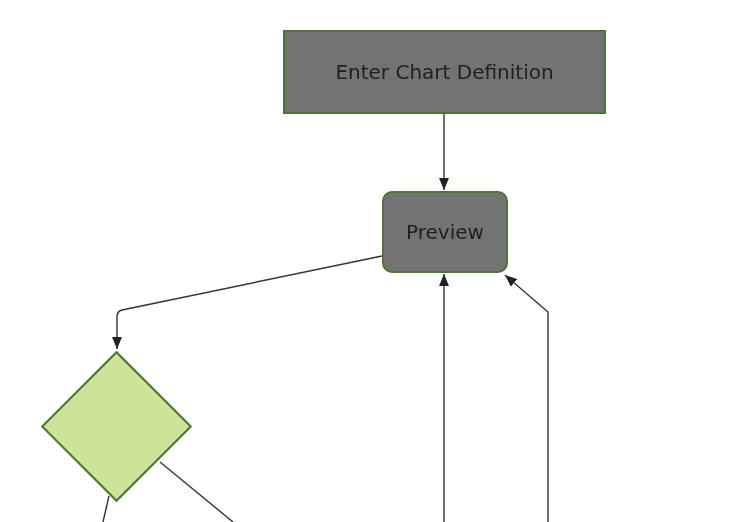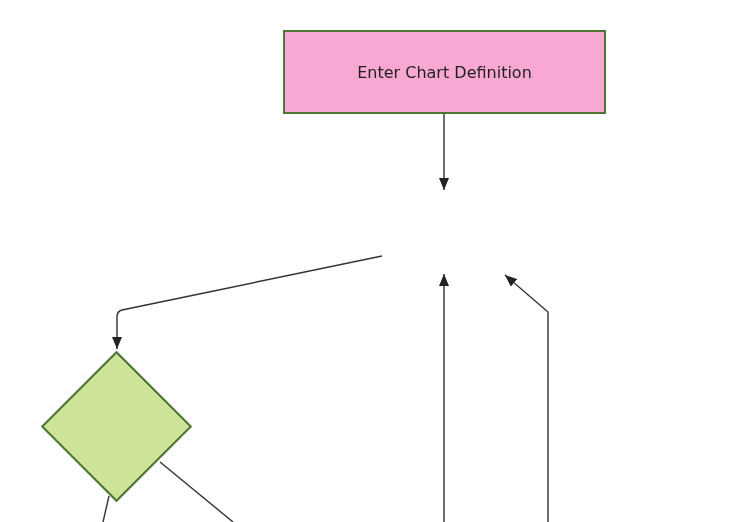--- a/index.html
+++ b/index.html
@@ -26,24 +26,24 @@
     fill: none;
     stroke: #333333;
     stroke-width: 1.4px;
   }
   .node {
     position: absolute;
     box-sizing: border-box;
     display: flex;
     align-items: center;
     justify-content: center;
-    background: #f9a8d4;
+    background: #737373;
     border: 2px solid #4e7536;
     color: #1f1f1f;
-    font-size: 16px;
+    font-size: 20px;
     white-space: nowrap;
   }
   .node--rect {
     left: 283px;
     top: 30px;
     width: 323px;
     height: 84px;
   }
   .node--rounded {
     left: 382px;
@@ -98,16 +98,19 @@
 
     <path class="edge" d="M109,496 L103,522"></path>
 
     <path class="edge" d="M160,462 L233,522"></path>
   </svg>
 
   <div class="node node--rect">
     <span>Enter Chart Definition</span>
   </div>
 
+  <div class="node node--rounded">
+    <span>Preview</span>
+  </div>
 
   <div class="diamond-shape"></div>
 
 </div>
 
 </body></html>

